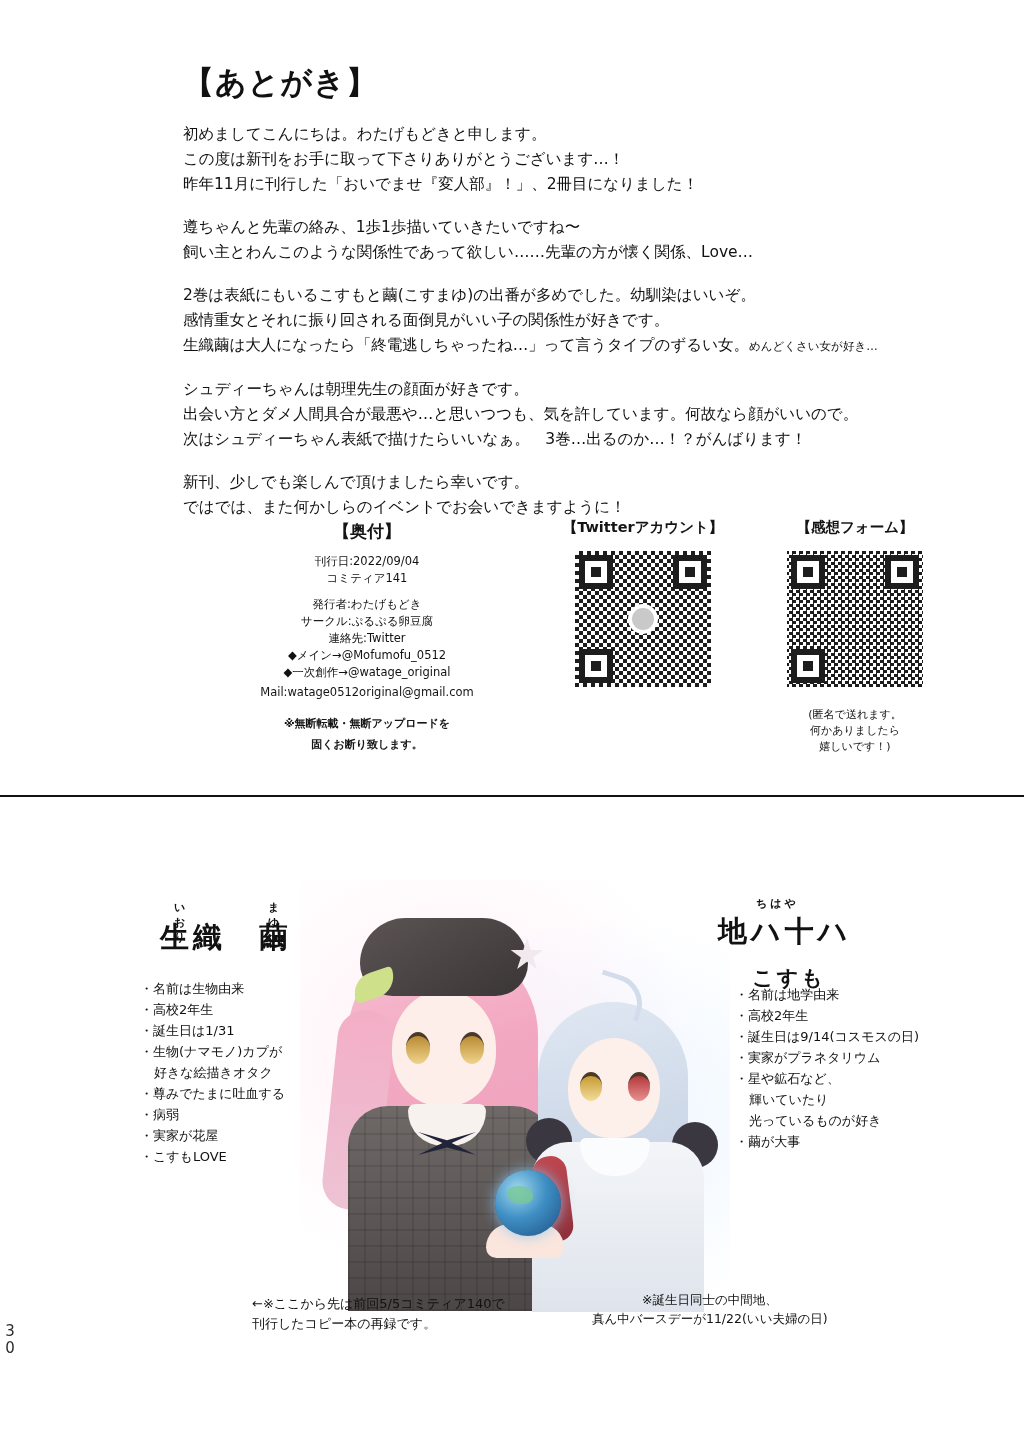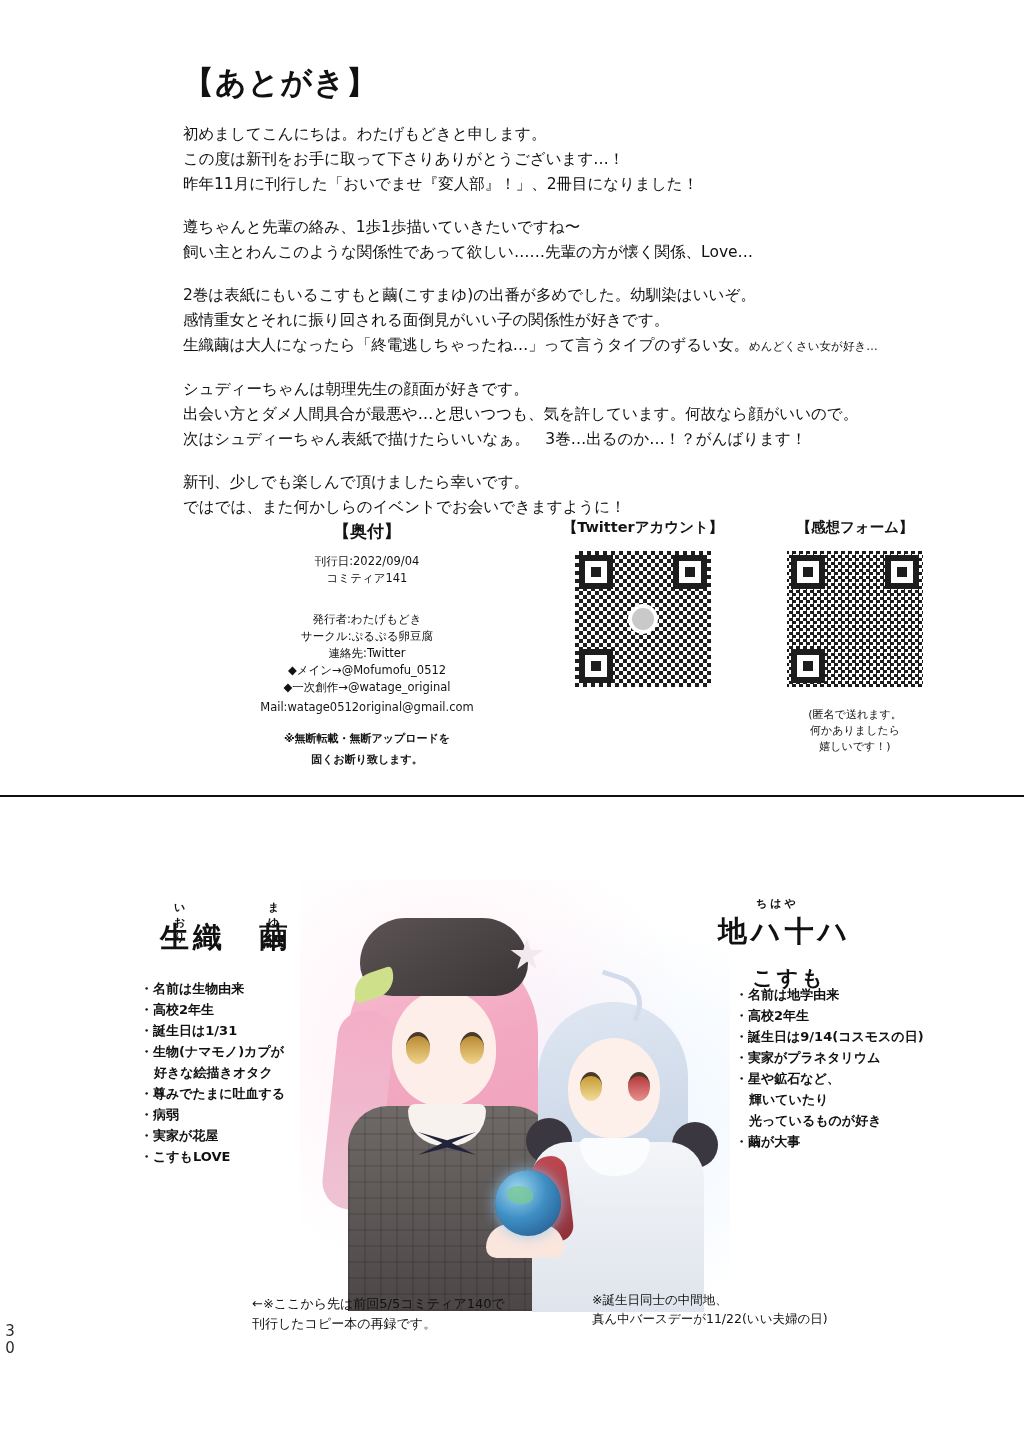--- a/index.html
+++ b/index.html
@@ -196,21 +196,21 @@
     display: block;
     text-align: center;
   }
 
   .bullet-list {
     position: absolute;
     font-size: 13px;
     line-height: 21px;
     color: #111;
   }
-  .bullet-list div { white-space: nowrap; font-weight: bold; }
+  .bullet-list div { white-space: nowrap; }
   .indent { padding-left: 14px; }
 
   
   .illustration {
     position: absolute;
     left: 300px;
     top: 880px;
     width: 430px;
     height: 430px;
   }
@@ -399,20 +399,21 @@
     line-height: 20px;
     color: #111;
   }
   .caption-right {
     position: absolute;
     left: 592px;
     top: 1290px;
     font-size: 12.5px;
     line-height: 19px;
     color: #111;
+    text-align: center;
   }
 </style>
 </head>
 <body>
 
 <div class="page-number">30</div>
 
 <div class="afterword-title">【あとがき】</div>
 
 <div class="afterword-body">
@@ -438,21 +439,21 @@
   <p>
     <span style="white-space: pre-line;">新刊、少しでも楽しんで頂けましたら幸いです。
 ではでは、また何かしらのイベントでお会いできますように！</span>
   </p>
 </div>
 
 <div class="colophon">
   <div class="heading">【奥付】</div>
   <div class="line">刊行日:2022/09/04</div>
   <div class="line">コミティア141</div>
-  <div class="line" style="margin-top:24px;">発行者:わたげもどき</div>
+  <div class="line" style="margin-top:9px;">発行者:わたげもどき</div>
   <div class="line">サークル:ぷるぷる卵豆腐</div>
   <div class="line">連絡先:Twitter</div>
   <div class="line">◆メイン→@Mofumofu_0512</div>
   <div class="line">◆一次創作→@watage_original</div>
   <div class="mail">Mail:watage0512original@gmail.com</div>
   <div class="warn" style="white-space: pre-line;">※無断転載・無断アップロードを
 固くお断り致します。</div>
 </div>
 
 <div class="qr-block" style="left:550px; top:518px; width:168px;">

